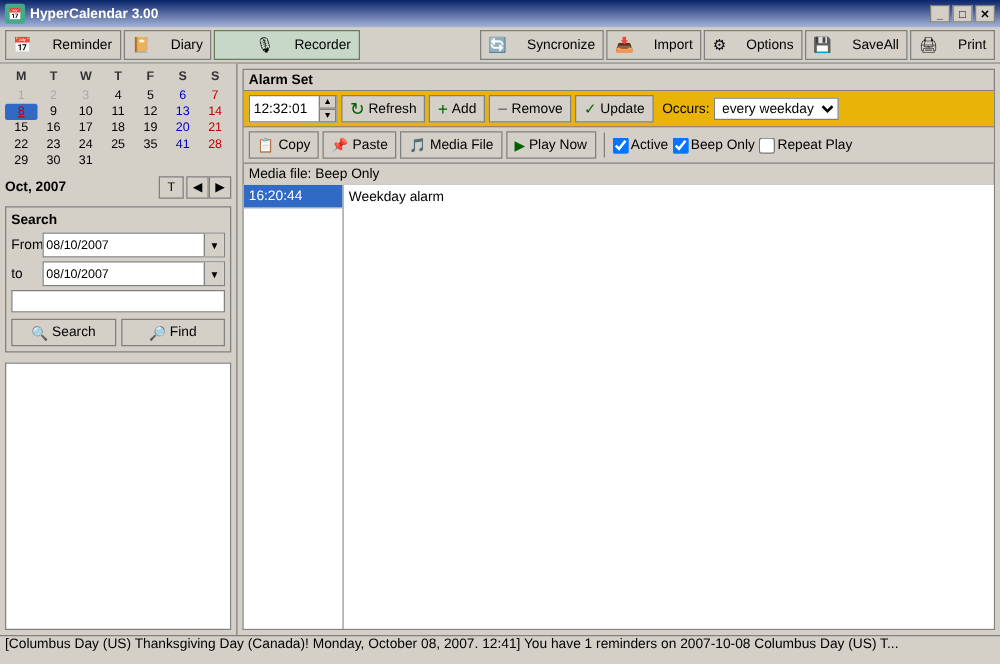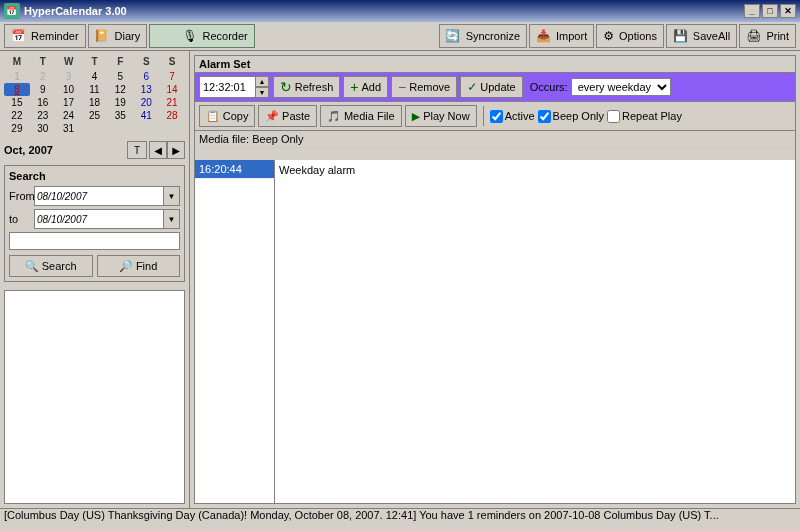--- a/index.html
+++ b/index.html
@@ -31,21 +31,21 @@
       align-items: center;
       gap: 2px;
     }
     .toolbar-btn {
       background: #d4d0c8;
       border: 1px solid #808080;
       padding: 2px 6px;
       cursor: pointer;
       display: flex;
       align-items: center;
-      gap: 5px;
+      gap: 16px;
       font-size: 11px;
       height: 24px;
     }
     .toolbar-btn.active { background: #c8d8c8; border-color: #608060; padding-left: 32px; }
     .toolbar-spacer { flex: 1; }
 
     
     .main-layout {
       display: flex;
       height: calc(531px - 22px - 30px - 22px);
@@ -136,21 +136,21 @@
     }
     .search-label { width: 25px; font-size: 11px; }
     .date-combo {
       display: flex;
       align-items: center;
       border: 1px solid #808080;
       background: white;
       flex: 1;
       height: 20px;
     }
-    .date-combo-text { flex: 1; padding: 0 2px; font-size: 10px; font-style: italic; }
+    .date-combo-text { flex: 1; padding: 0 2px; font-size: 10px; }
     .date-combo-btn { width: 16px; height: 18px; background: #d4d0c8; border-left: 1px solid #808080; display: flex; align-items: center; justify-content: center; cursor: pointer; font-size: 8px; }
 
     .search-input-box {
       width: 100%;
       height: 18px;
       border: 1px solid #808080;
       background: white;
       padding: 0 2px;
       font-size: 10px;
       margin-bottom: 3px;
@@ -212,21 +212,21 @@
       padding: 2px 4px;
       border-bottom: 1px solid #808080;
     }
 
     .alarm-toolbar {
       display: flex;
       align-items: center;
       padding: 3px 4px;
       gap: 3px;
       border-bottom: 1px solid #808080;
-      background: #8b5cf6;
+      background: #eab308;
       flex-wrap: wrap;
     }
 
     .time-input-container {
       display: flex;
       align-items: center;
       border: 1px solid #808080;
       background: white;
       height: 22px;
     }
@@ -266,21 +266,20 @@
 
     .media-file-label {
       font-size: 11px;
       padding: 2px 4px;
       border-bottom: 1px solid #ccc;
     }
 
     .alarm-content {
       display: flex;
       flex: 1;
-      margin-top: 12px;
     }
 
     .alarm-list {
       width: 80px;
       border-right: 1px solid #808080;
       background: white;
       overflow-y: auto;
     }
     .alarm-list-item {
       padding: 3px 4px;

